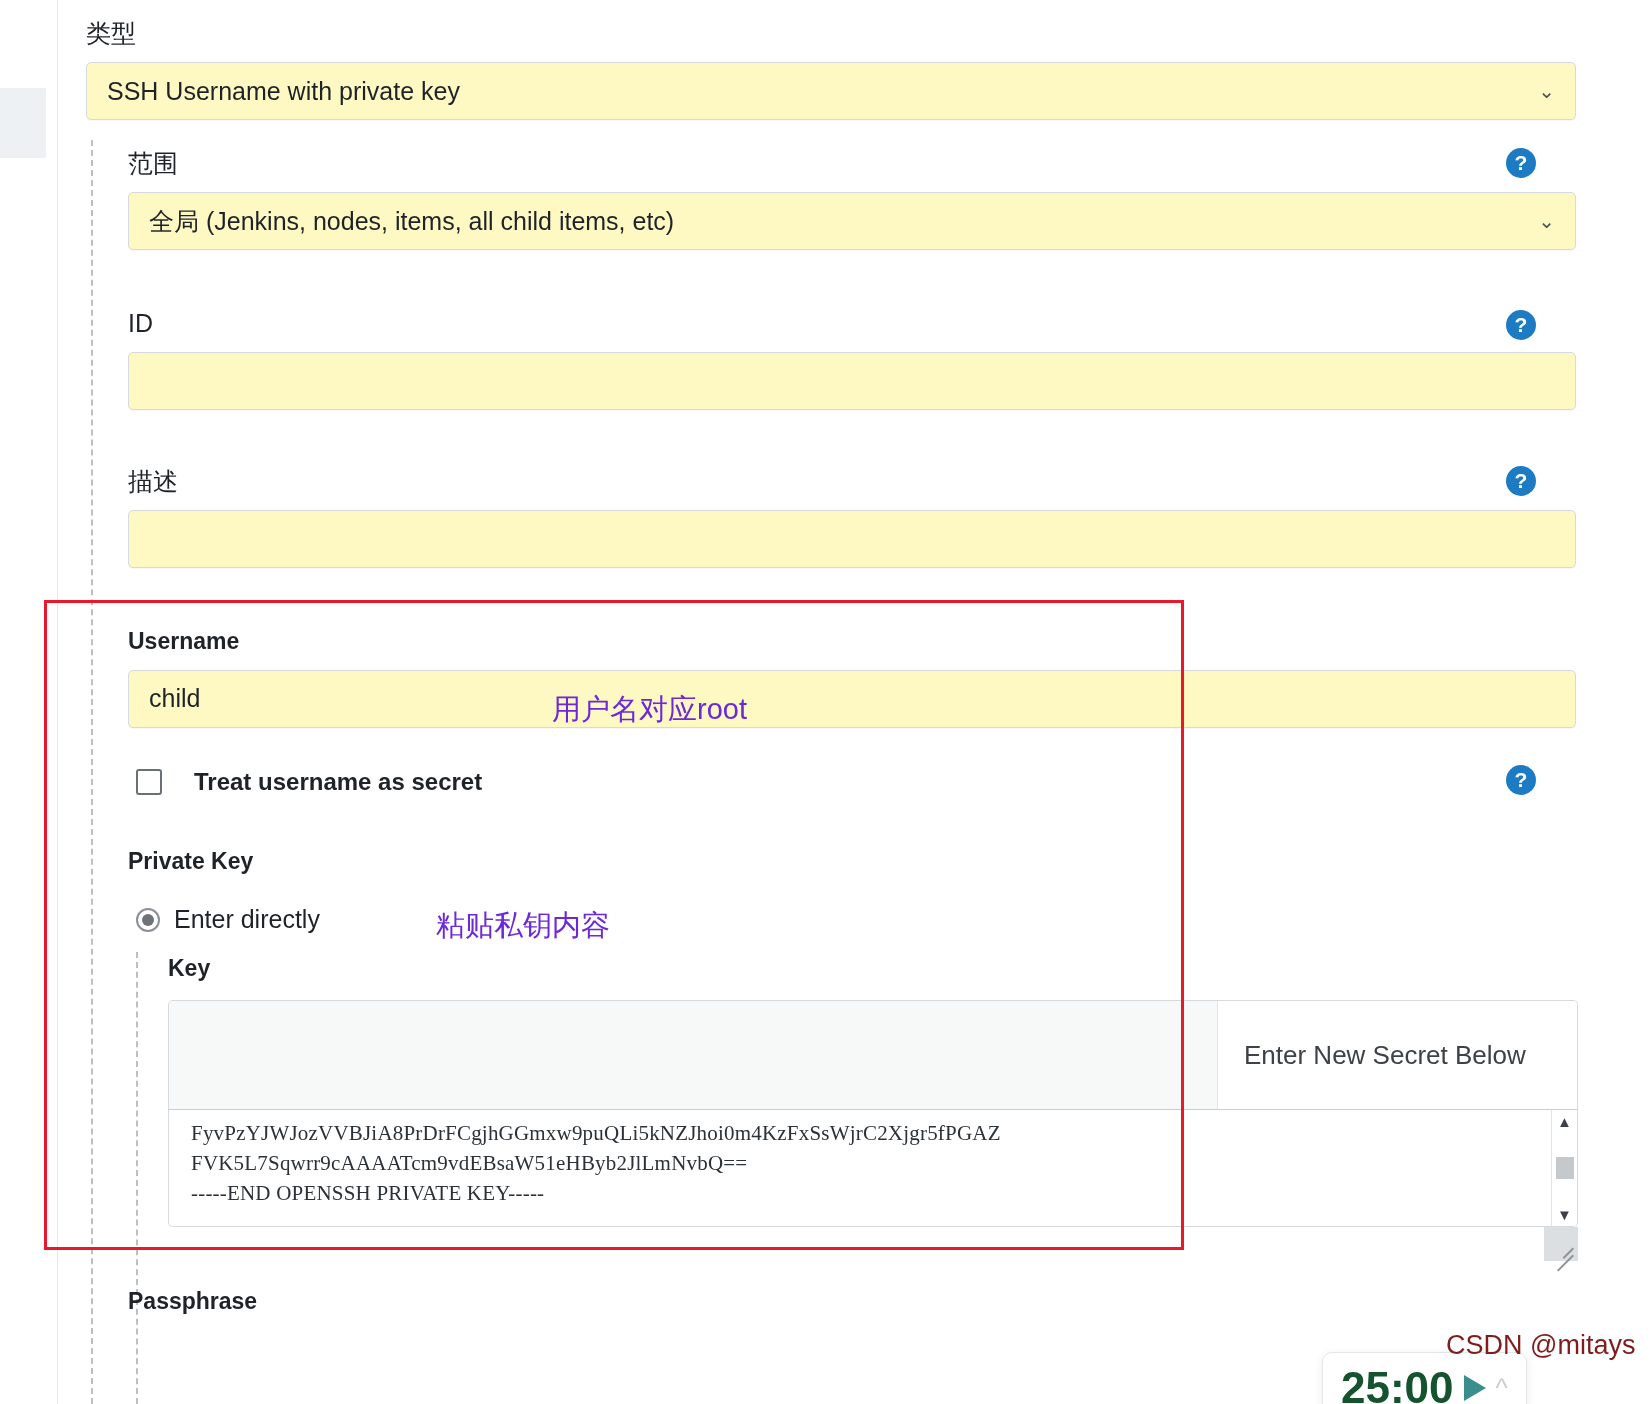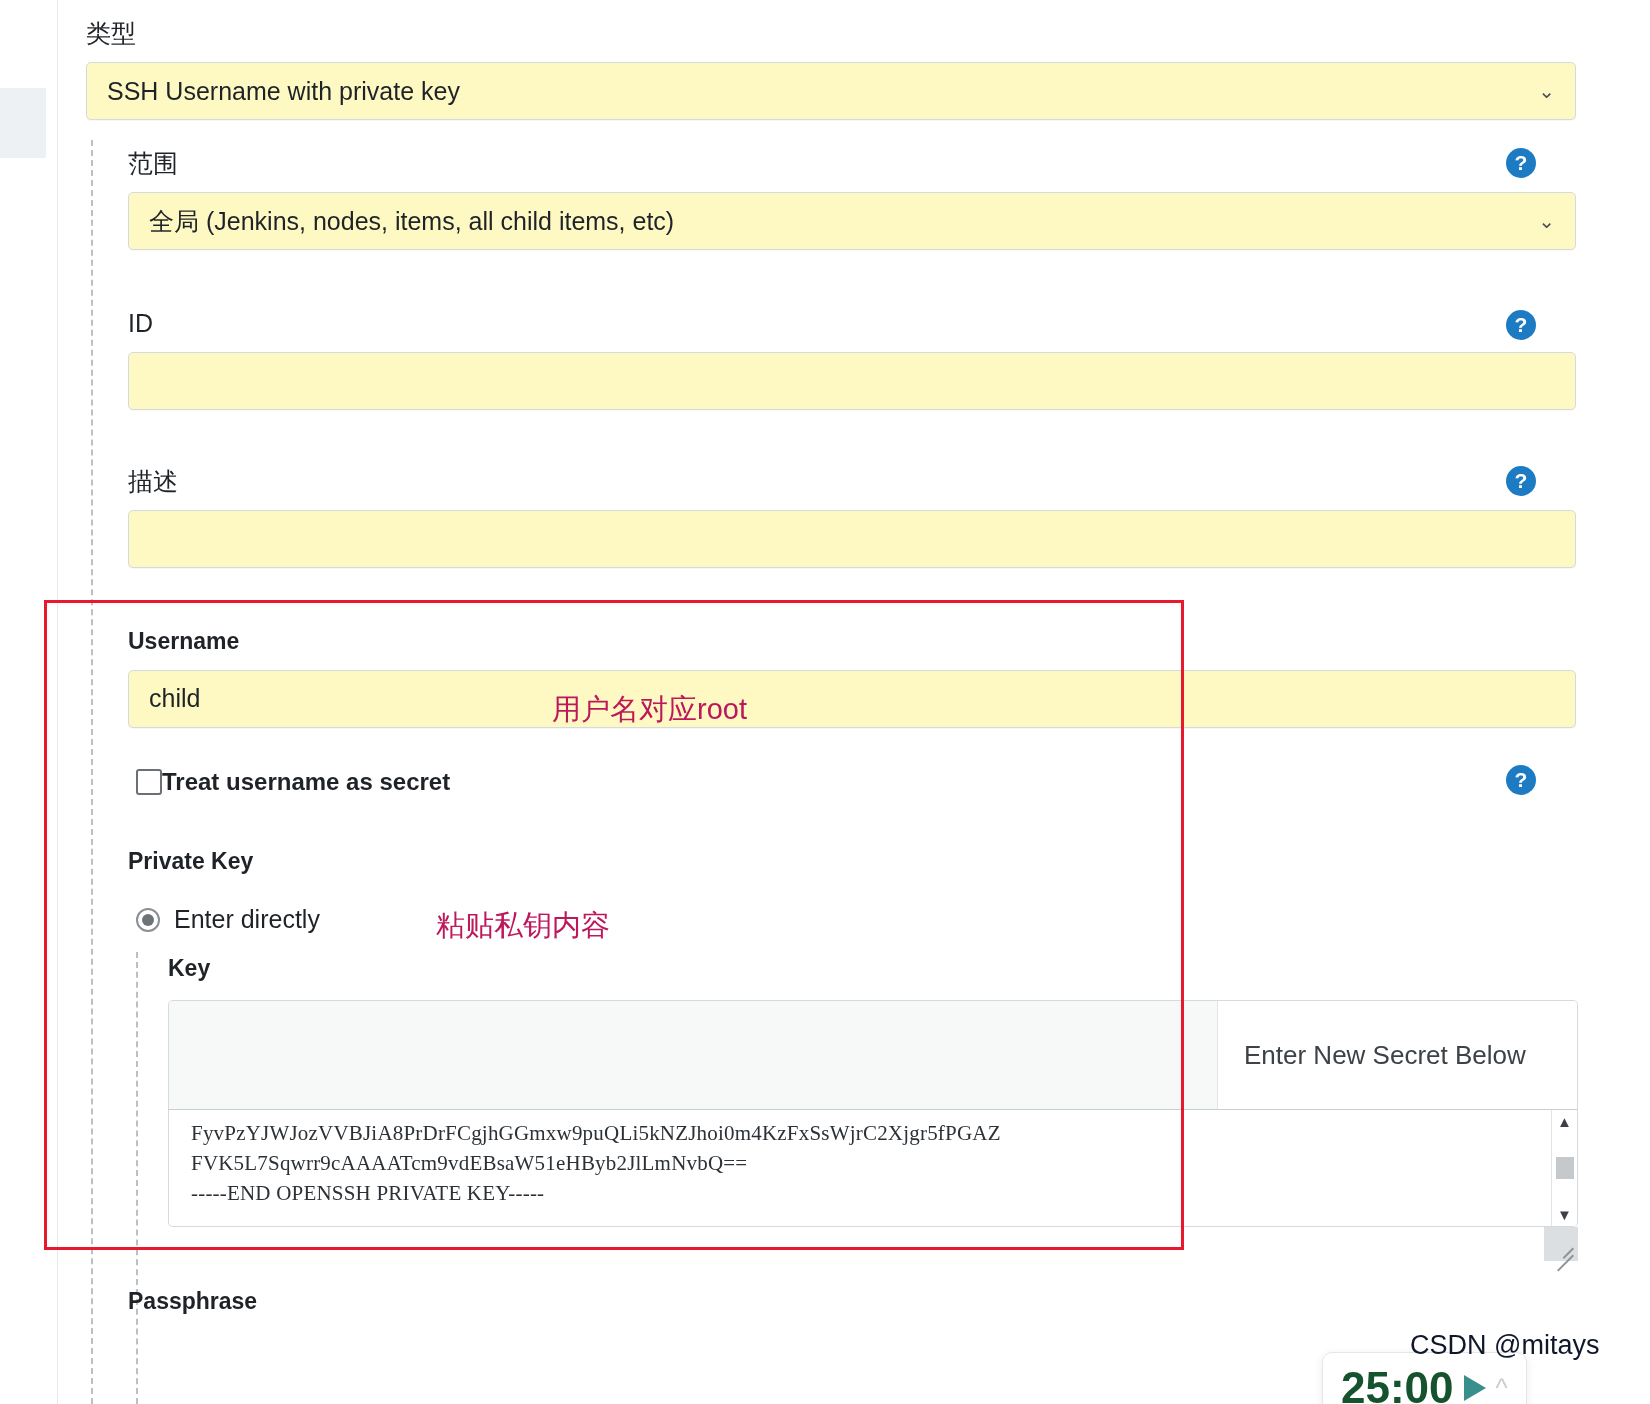--- a/index.html
+++ b/index.html
@@ -64,21 +64,21 @@
 
   
   .help {
     position: absolute; width: 30px; height: 30px; border-radius: 50%;
     background: #1d7bc4; color: #fff; font-size: 21px; font-weight: 700;
     display: flex; align-items: center; justify-content: center;
     cursor: pointer; font-family: "Liberation Sans", sans-serif;
   }
 
   
-  .checkrow { display: flex; align-items: center; gap: 0; }
+  .checkrow { display: flex; align-items: center; gap: 32px; }
   .checkbox {
     width: 26px; height: 26px; border: 2px solid #6b7076;
     border-radius: 3px; background: #fff; cursor: pointer; flex: none;
   }
   .checkrow .ctext { font-size: 24px; font-weight: 700; }
 
   
   .radiorow { display: flex; align-items: center; gap: 14px; }
   .radio {
     width: 24px; height: 24px; border-radius: 50%;
@@ -124,41 +124,41 @@
     align-items: center; padding: 4px 0;
   }
   .kscroll .arrow { font-size: 15px; color: #3b4146; line-height: 1; }
   .kscroll .thumb { width: 18px; height: 22px; background: #c6c9cc; }
 
   
   .red-box {
     position: absolute; border: 3px solid #e8192c; pointer-events: none;
   }
   .red-note {
-    position: absolute; color: #be185d; font-size: 29px;
+    position: absolute; color: #6d28d9; font-size: 29px;
     font-family: "Liberation Sans", sans-serif; white-space: nowrap;
   }
 
   
   .timer-widget {
     position: absolute; display: flex; align-items: center; gap: 10px;
     background: #fff; border: 1px solid #e4e7ea; border-radius: 10px;
     padding: 10px 18px; box-shadow: 0 2px 10px rgba(0,0,0,0.08);
   }
   .timer-widget .tnum { font-size: 44px; font-weight: 700; color: #14532d; }
   .timer-widget .play {
     width: 0; height: 0; border-left: 22px solid #3a8f8c;
     border-top: 13px solid transparent; border-bottom: 13px solid transparent;
     cursor: pointer;
   }
   .timer-widget .caret {
     color: #c9ccd0; font-size: 26px; line-height: 1; cursor: pointer;
   }
   .watermark {
-    position: absolute; color: #0f172a; font-size: 27px; white-space: nowrap;
+    position: absolute; color: #7f1d1d; font-size: 27px; white-space: nowrap; margin-left: 36px;
   }
 
   
   .resize-handle {
     position: absolute; width: 34px; height: 34px; background: #dcdfe2;
   }
   .resize-handle::after {
     content: ""; position: absolute; right: 4px; bottom: 5px;
     width: 22px; height: 2px; background: #8d9399;
     transform: rotate(-45deg); transform-origin: right bottom;

